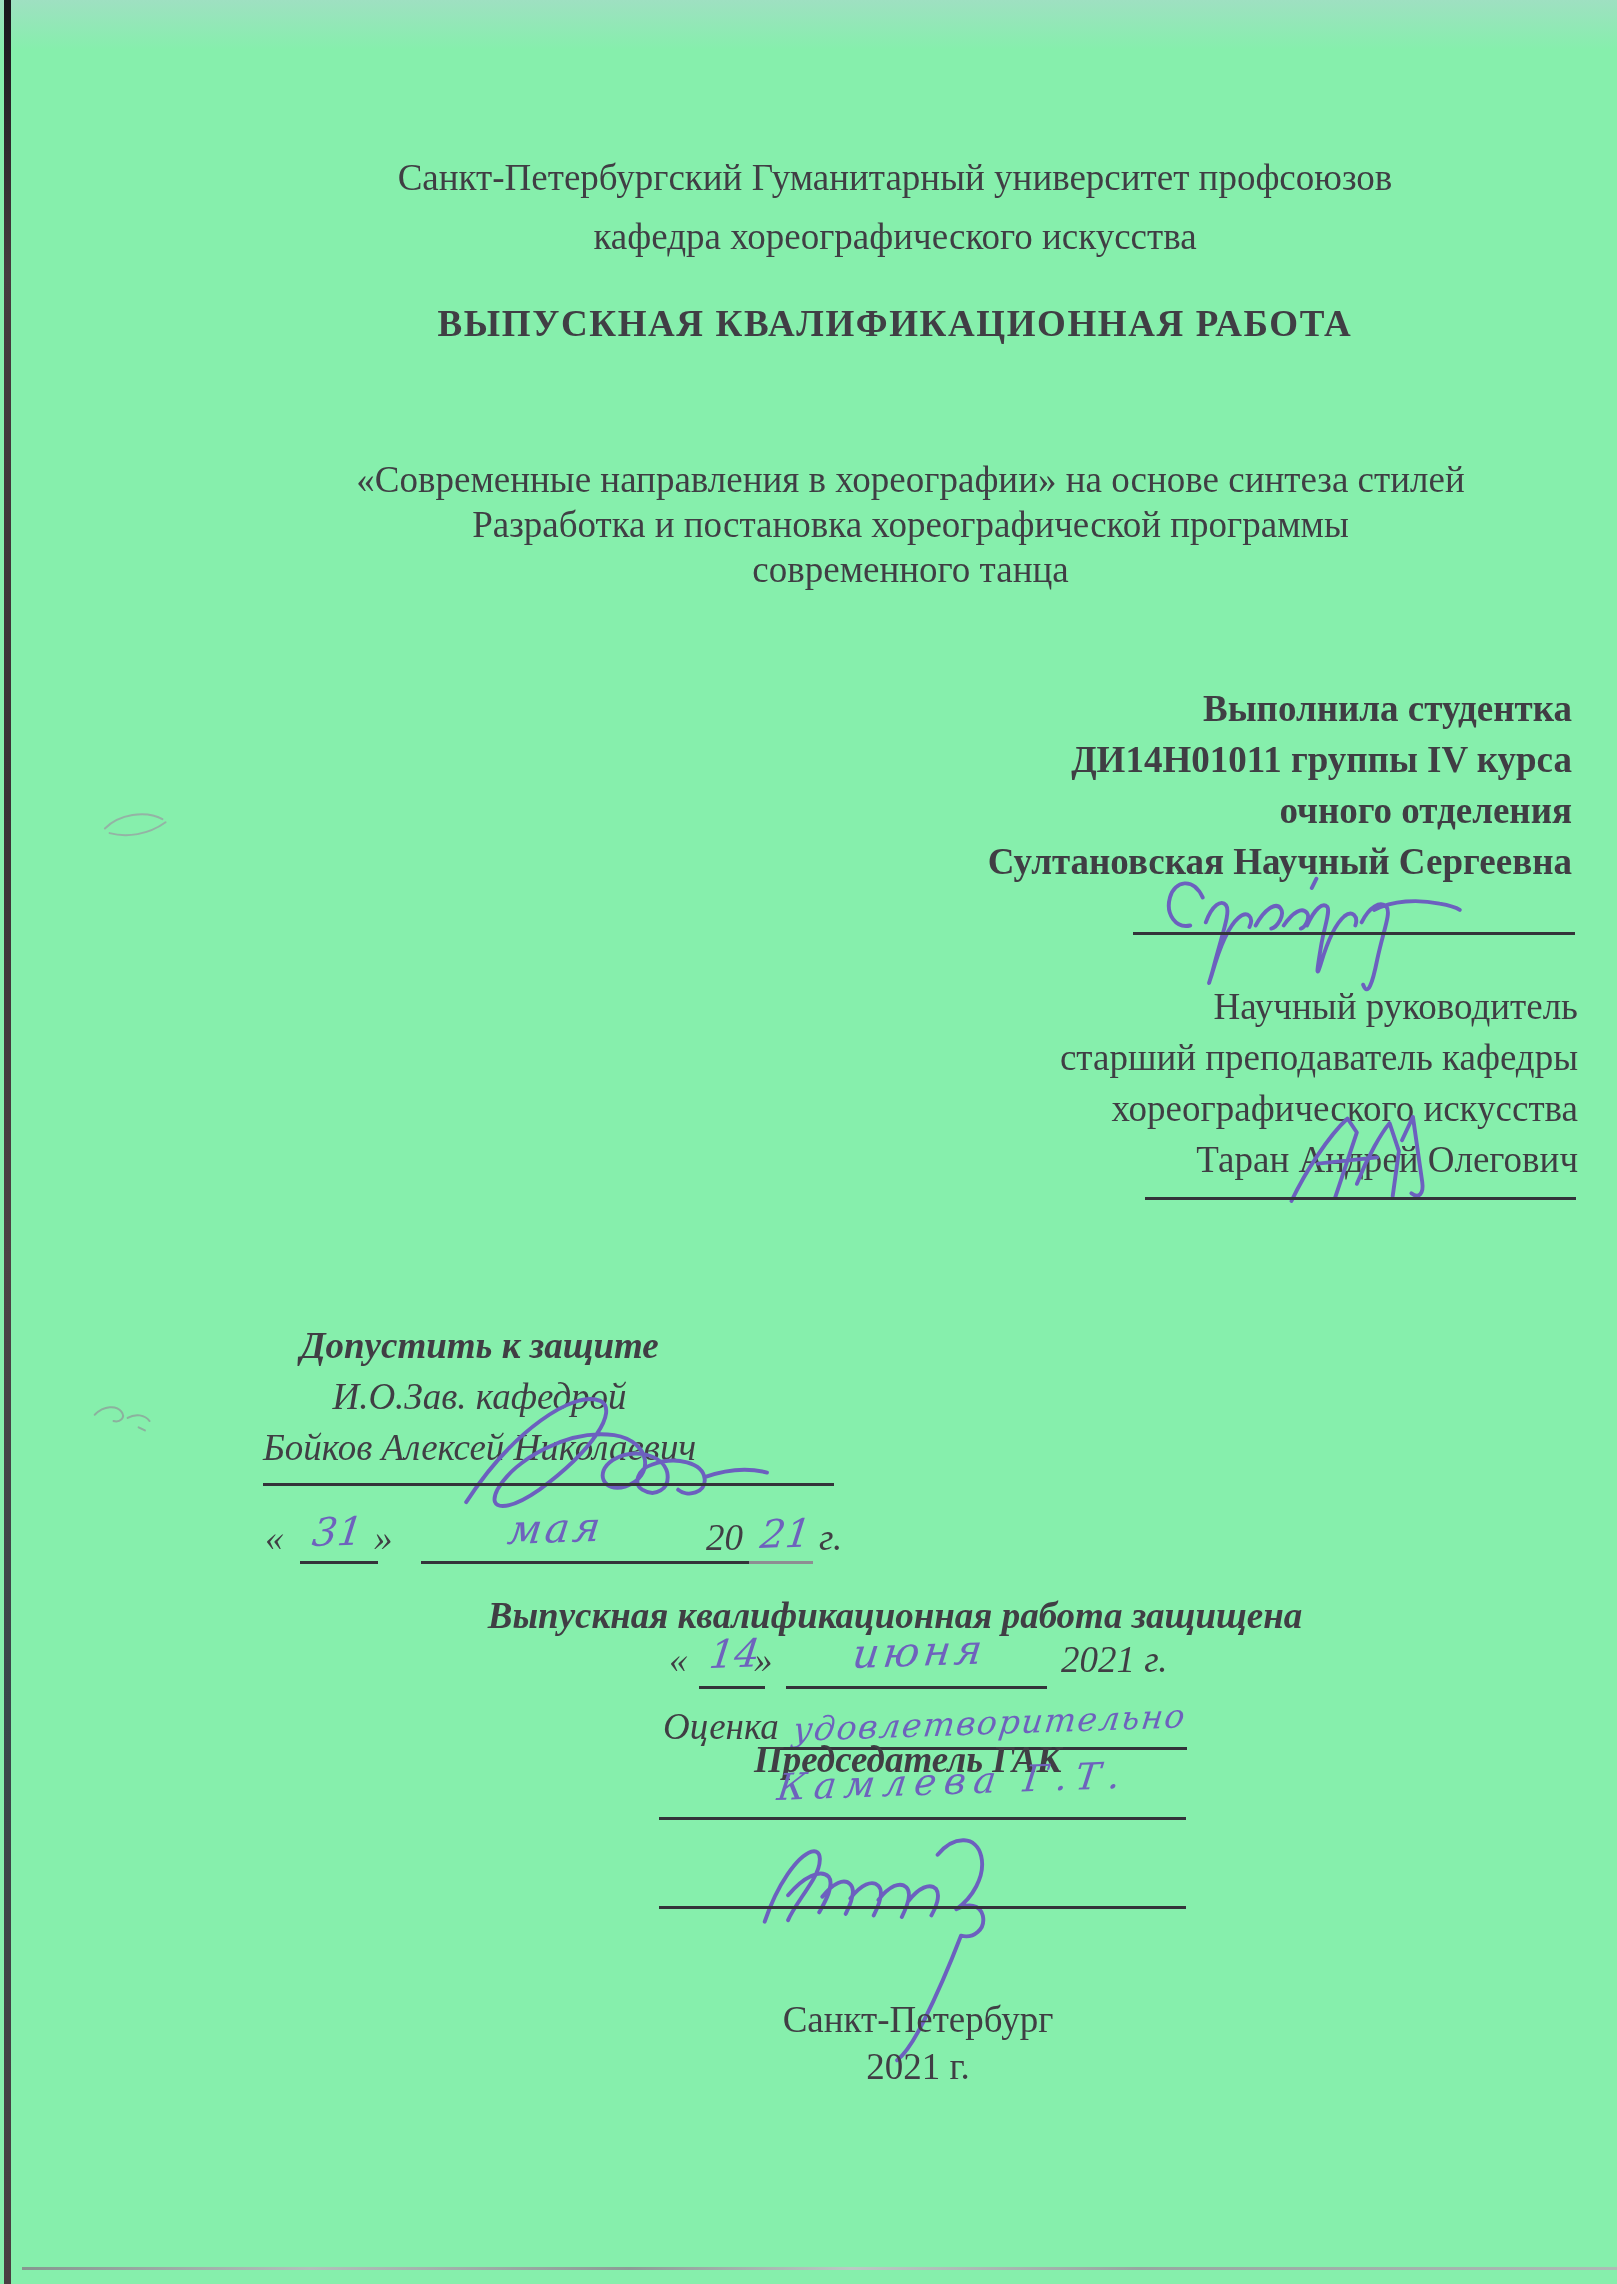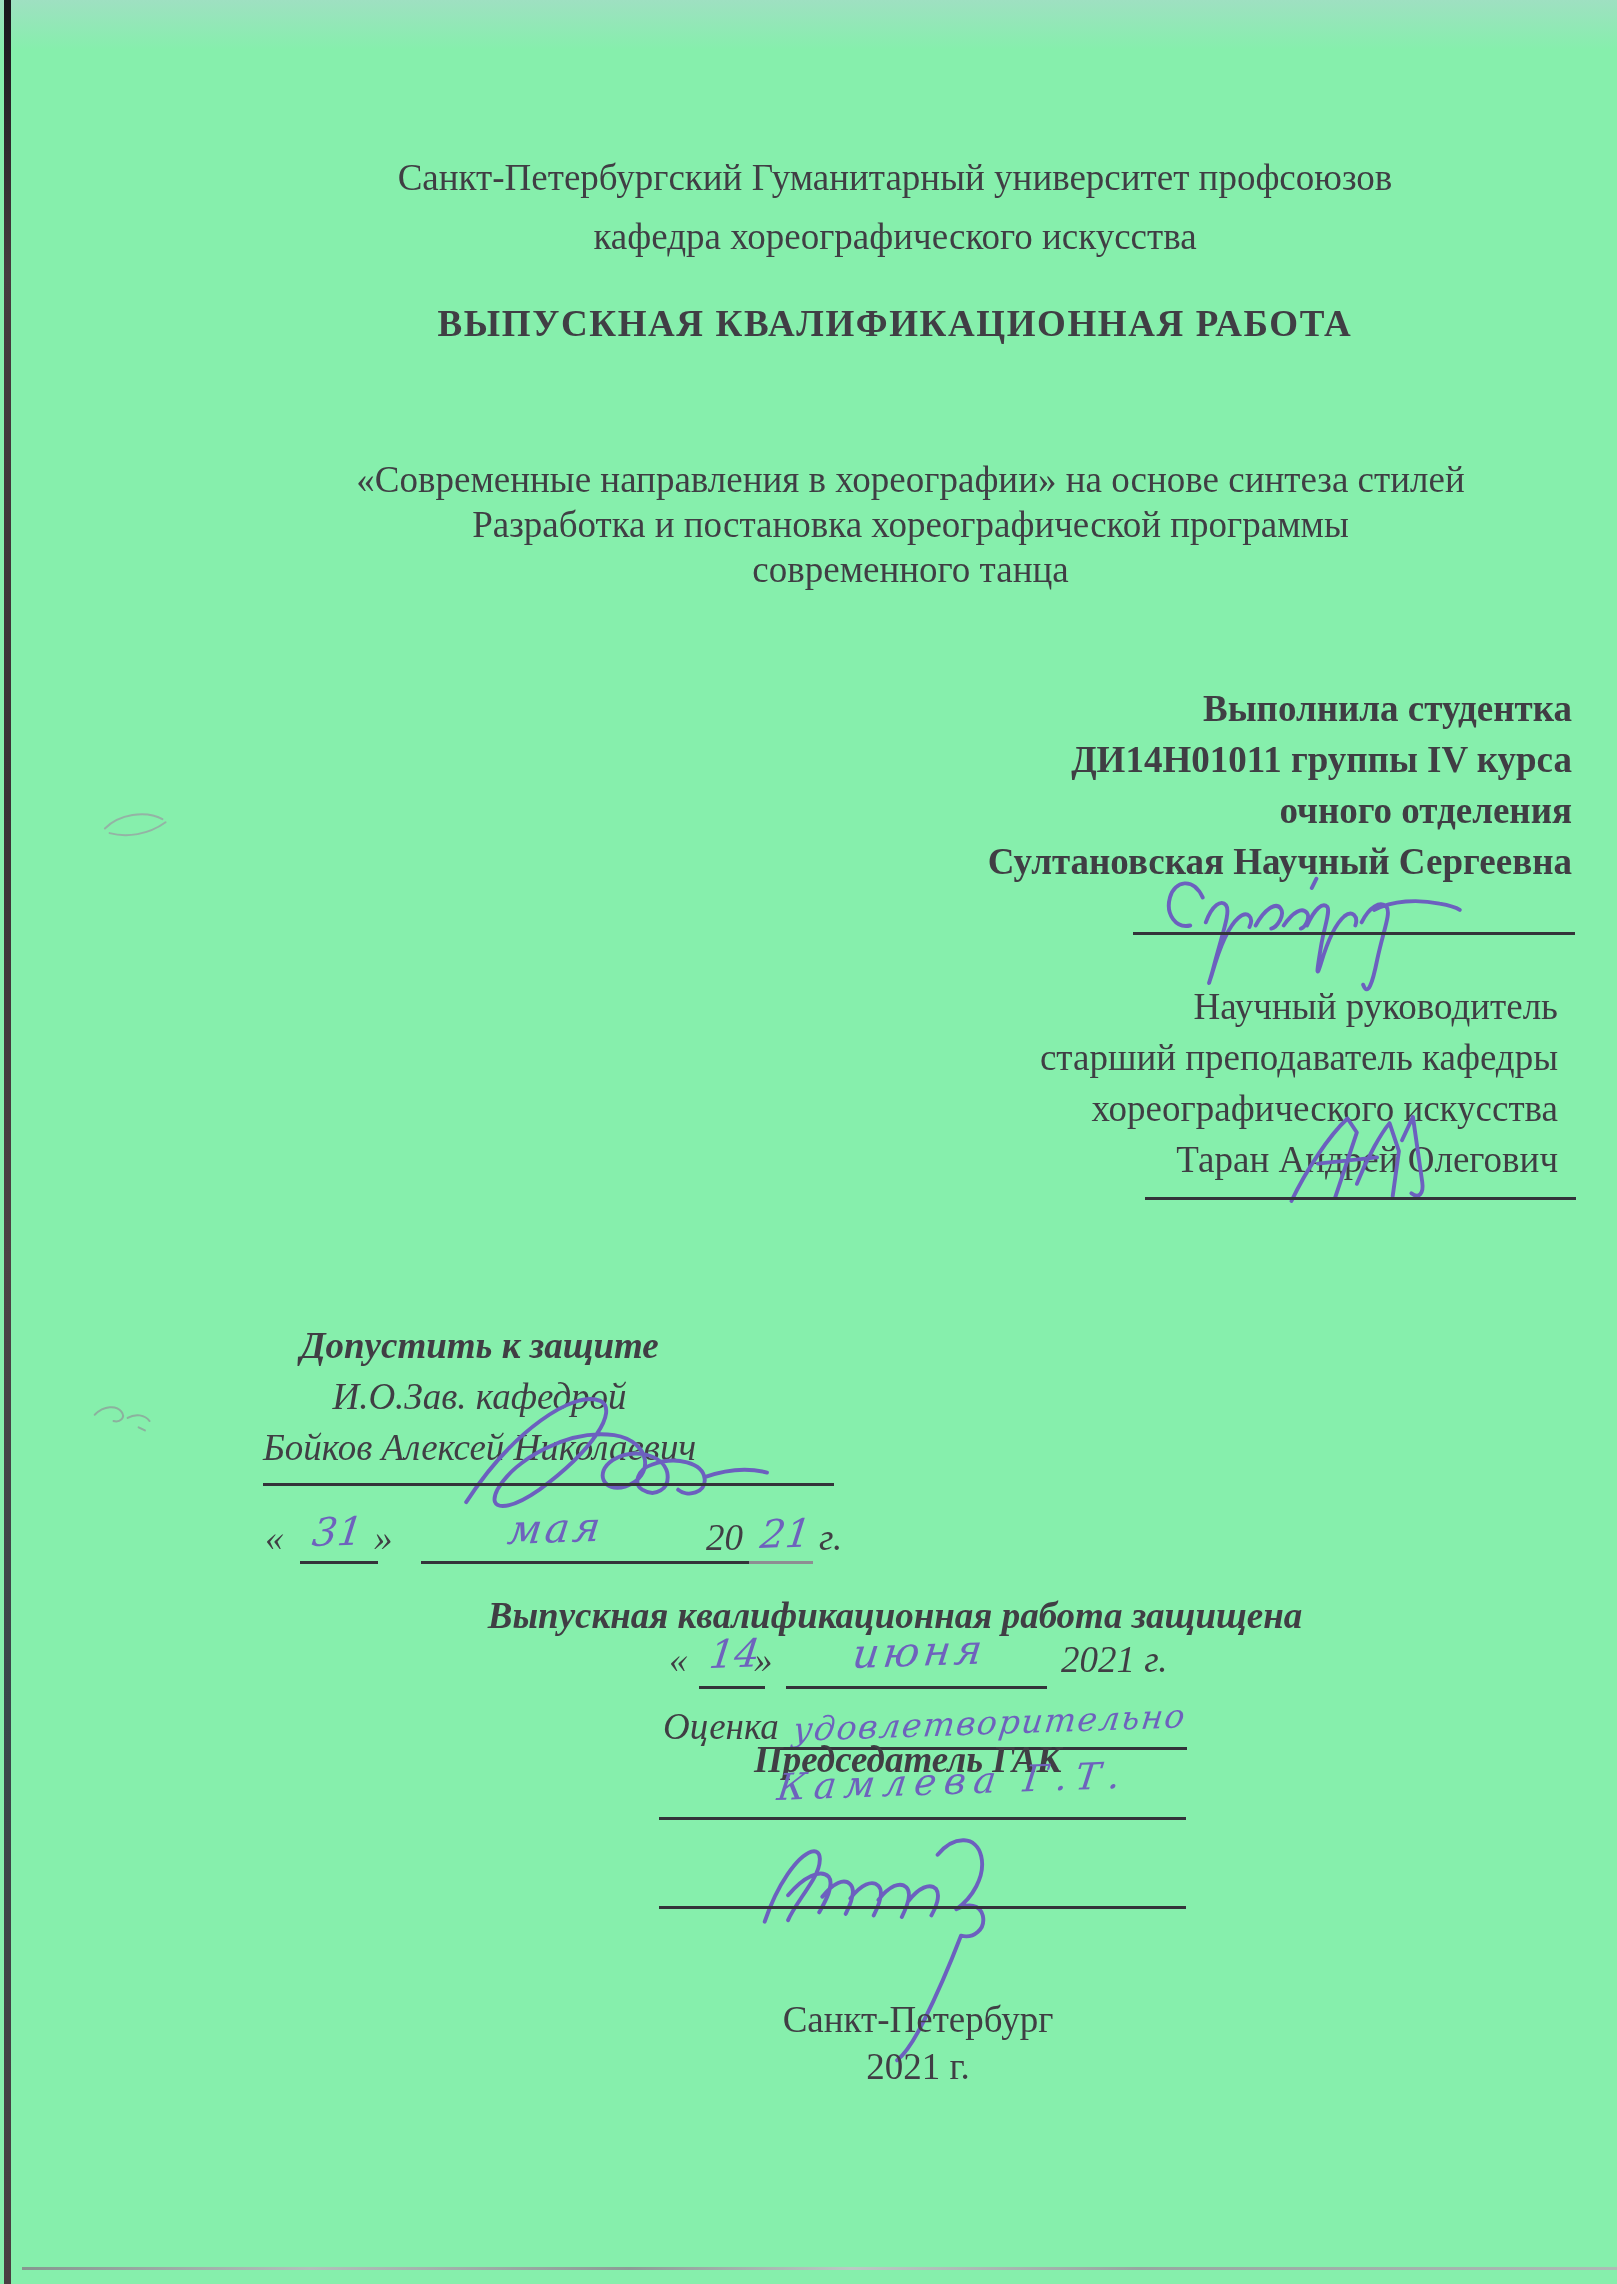--- a/index.html
+++ b/index.html
@@ -74,21 +74,21 @@
     <div>ДИ14Н01011 группы IV курса</div>
     <div>очного отделения</div>
     <div>Султановская Научный Сергеевна</div>
   </div>
 
   <svg class="abs" style="left:1131px;top:860px;" width="335" height="152" viewBox="0 0 430 195">
     <path d="M92,48 C80,22 56,26 50,48 C44,70 58,88 76,84 M96,80 C104,58 116,50 122,58 C128,66 118,92 108,130 C102,154 96,170 104,146 C112,118 124,86 138,74 C150,64 158,74 152,86 M160,84 C172,62 186,54 192,62 C198,70 188,86 180,88 M196,84 C208,66 220,60 226,68 C230,74 224,86 218,88 M232,36 L238,24 M226,84 C236,62 246,54 252,60 C256,66 248,86 244,110 C240,134 236,158 244,132 C250,112 260,84 274,72 C284,64 292,72 288,84 M296,80 C306,60 320,52 328,60 C334,68 324,90 316,128 C310,158 304,176 298,160 M312,64 C336,52 368,50 396,56 C408,58 416,60 422,64" fill="none" stroke="#6c60bf" stroke-width="5" stroke-linecap="round" stroke-linejoin="round"></path>
   </svg>
   <div class="sigline" style="left:1133px;top:932px;width:442px;"></div>
 
-  <div class="abs rightal t47 nowrap" style="right:60px;top:981px;line-height:51px;">
+  <div class="abs rightal t47 nowrap" style="right:40px;top:981px;line-height:51px;">
     <div>Научный руководитель</div>
     <div>старший преподаватель кафедры</div>
     <div>хореографического искусства</div>
     <div>Таран Андрей Олегович</div>
   </div>
 
   <svg class="abs" style="left:1279px;top:1106px;" width="218" height="109" viewBox="0 0 280 140">
     <path d="M16,122 C34,84 64,38 88,16 L100,34 L72,118 M50,74 L126,66 M100,100 C114,64 132,34 142,22 L154,58 L146,116 M158,44 L172,14 L184,98 C186,112 180,120 170,112" fill="none" stroke="#6c60bf" stroke-width="5" stroke-linecap="round" stroke-linejoin="round"></path>
   </svg>
   <div class="sigline" style="left:1145px;top:1197px;width:431px;"></div>

